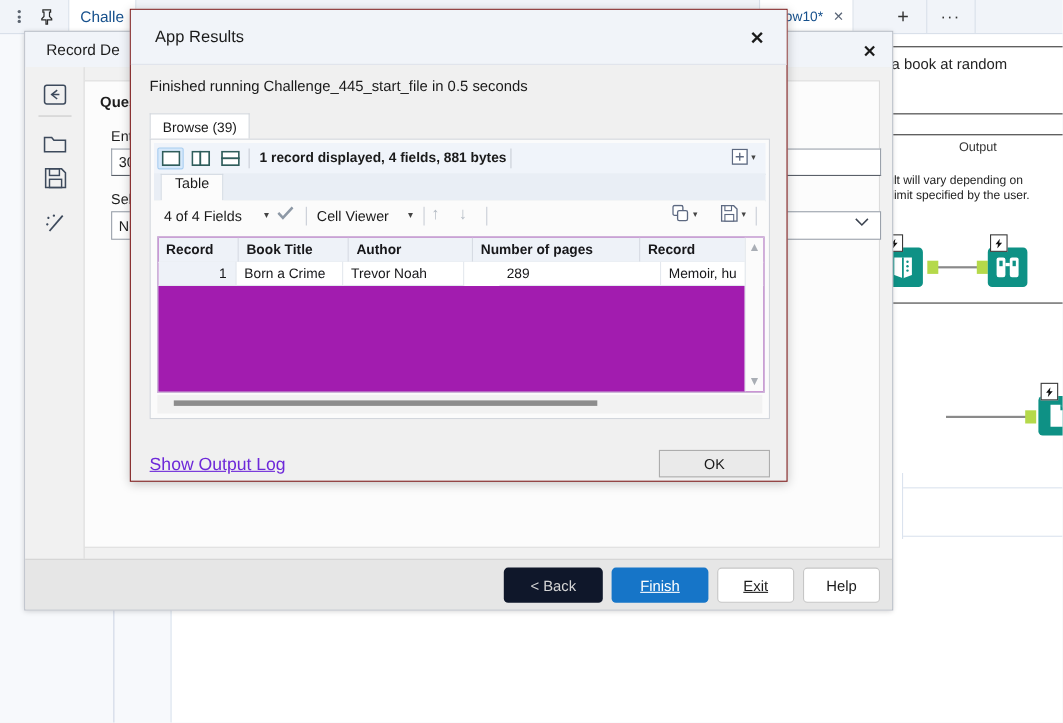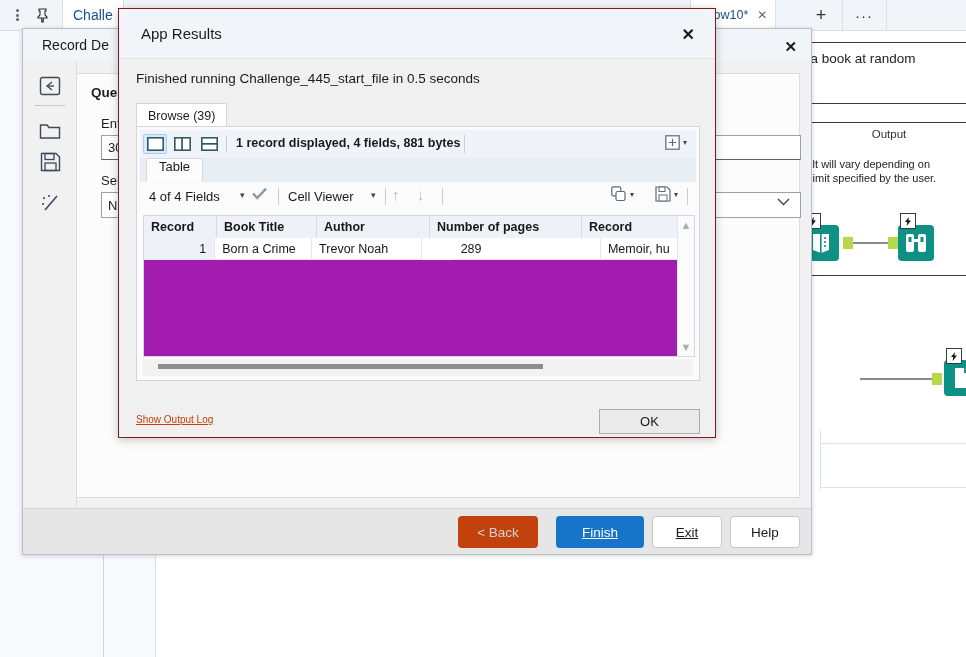--- a/index.html
+++ b/index.html
@@ -76,21 +76,21 @@
   #wiz-panel{position:absolute;left:53px;top:12px;width:722px;height:423px;background:#fcfcfc;border:1px solid #dcdcdc;}
   #q-title{position:absolute;left:14px;top:11px;font-size:13.5px;font-weight:bold;color:#1e1e1e;}
   #lbl-enter{position:absolute;left:24px;top:42px;font-size:13px;color:#1e1e1e;}
   #inp-number{position:absolute;left:24px;top:61px;width:700px;height:25px;background:#fff;border:1px solid #9aa1ab;border-bottom-color:#5a6069;box-sizing:border-box;display:flex;align-items:center;padding-left:6px;font-size:13px;color:#1e1e1e;}
   #lbl-select{position:absolute;left:24px;top:99px;font-size:13px;color:#1e1e1e;}
   #sel-genre{position:absolute;left:24px;top:118px;width:700px;height:26px;background:#fff;border:1px solid #9aa1ab;box-sizing:border-box;display:flex;align-items:center;padding-left:6px;font-size:13px;color:#1e1e1e;}
   #sel-genre .chev{position:absolute;right:10px;top:5px;color:#3b4350;font-size:13px;}
 
   #wiz-footer{position:absolute;left:0;top:479px;width:788px;height:45px;background:#e6e6e6;border-top:1px solid #d4d4d4;}
   .wbtn{position:absolute;top:7px;height:32px;border-radius:4px;display:flex;align-items:center;justify-content:center;font-size:13.5px;box-sizing:border-box;}
-  #btn-back{left:435px;width:80px;background:#c2410c;color:#d5d5d5;}
+  #btn-back{left:435px;width:90px;background:#0f172a;color:#d5d5d5;}
   #btn-finish{left:533px;width:88px;background:#1675c8;color:#fff;}
   #btn-exit{left:629px;width:70px;background:#fff;border:1px solid #c6c6c6;color:#1a1a1a;}
   #btn-help{left:707px;width:70px;background:#fff;border:1px solid #c6c6c6;color:#1a1a1a;}
   .uline{text-decoration:underline;}
 
   
   #app-results{left:118px;top:8px;width:596px;height:428px;background:#f0f0f0;border:1px solid #7f1d1d;box-shadow:0 2px 9px rgba(0,0,0,.22);}
   #ar-title{position:absolute;left:0;top:0;width:100%;height:49px;background:#f1f4f9;border-bottom:1px solid #dfe3ea;display:flex;align-items:center;}
   #ar-title .t{margin-left:22px;font-size:15px;color:#1b1b1b;}
   #ar-x{position:absolute;right:20px;top:16px;font-weight:bold;font-size:16px;color:#1a1a1a;}
@@ -139,21 +139,21 @@
   #grid-row .rc{display:flex;align-items:center;font-size:12.5px;color:#17171a;border-right:1px solid #e4e8ee;border-bottom:1px solid #e4e8ee;box-sizing:border-box;padding-left:7px;height:22px;}
   #grid-row .rc.num{justify-content:flex-end;padding-right:8px;background:#eef2f8;color:#17171a;}
   #vscroll{position:absolute;right:0;top:0;width:16px;height:100%;background:#fbfbfb;border-left:1px solid #e2e6ec;}
   .vs-arrow{position:absolute;left:2px;width:12px;height:12px;color:#a9aeb5;font-size:11px;display:flex;align-items:center;justify-content:center;}
   #vs-up{top:3px;}
   #vs-dn{bottom:3px;}
 
   #hscroll-track{position:absolute;left:6px;top:232px;width:550px;height:17px;background:#f2f2f2;}
   #hscroll-thumb{position:absolute;left:15px;top:5px;width:385px;height:5px;background:#8d8d8d;}
 
-  #show-log{position:absolute;left:17px;top:405px;font-size:10px;color:#c2410c;text-decoration:underline;}
+  #show-log{position:absolute;left:17px;top:405px;font-size:16px;color:#6d28d9;text-decoration:underline;}
   #btn-ok{position:absolute;left:480px;top:400px;width:99px;height:23px;background:#eaeaea;border:1px solid #adadad;display:flex;align-items:center;justify-content:center;font-size:13px;color:#1a1a1a;}
 
   svg{display:block;}
 </style>
 </head>
 <body>
 
 <div class="abs" id="app-bg"></div>
 <div class="abs" id="canvas-area"></div>
 <div class="abs" id="canvas-left-rail"></div>

